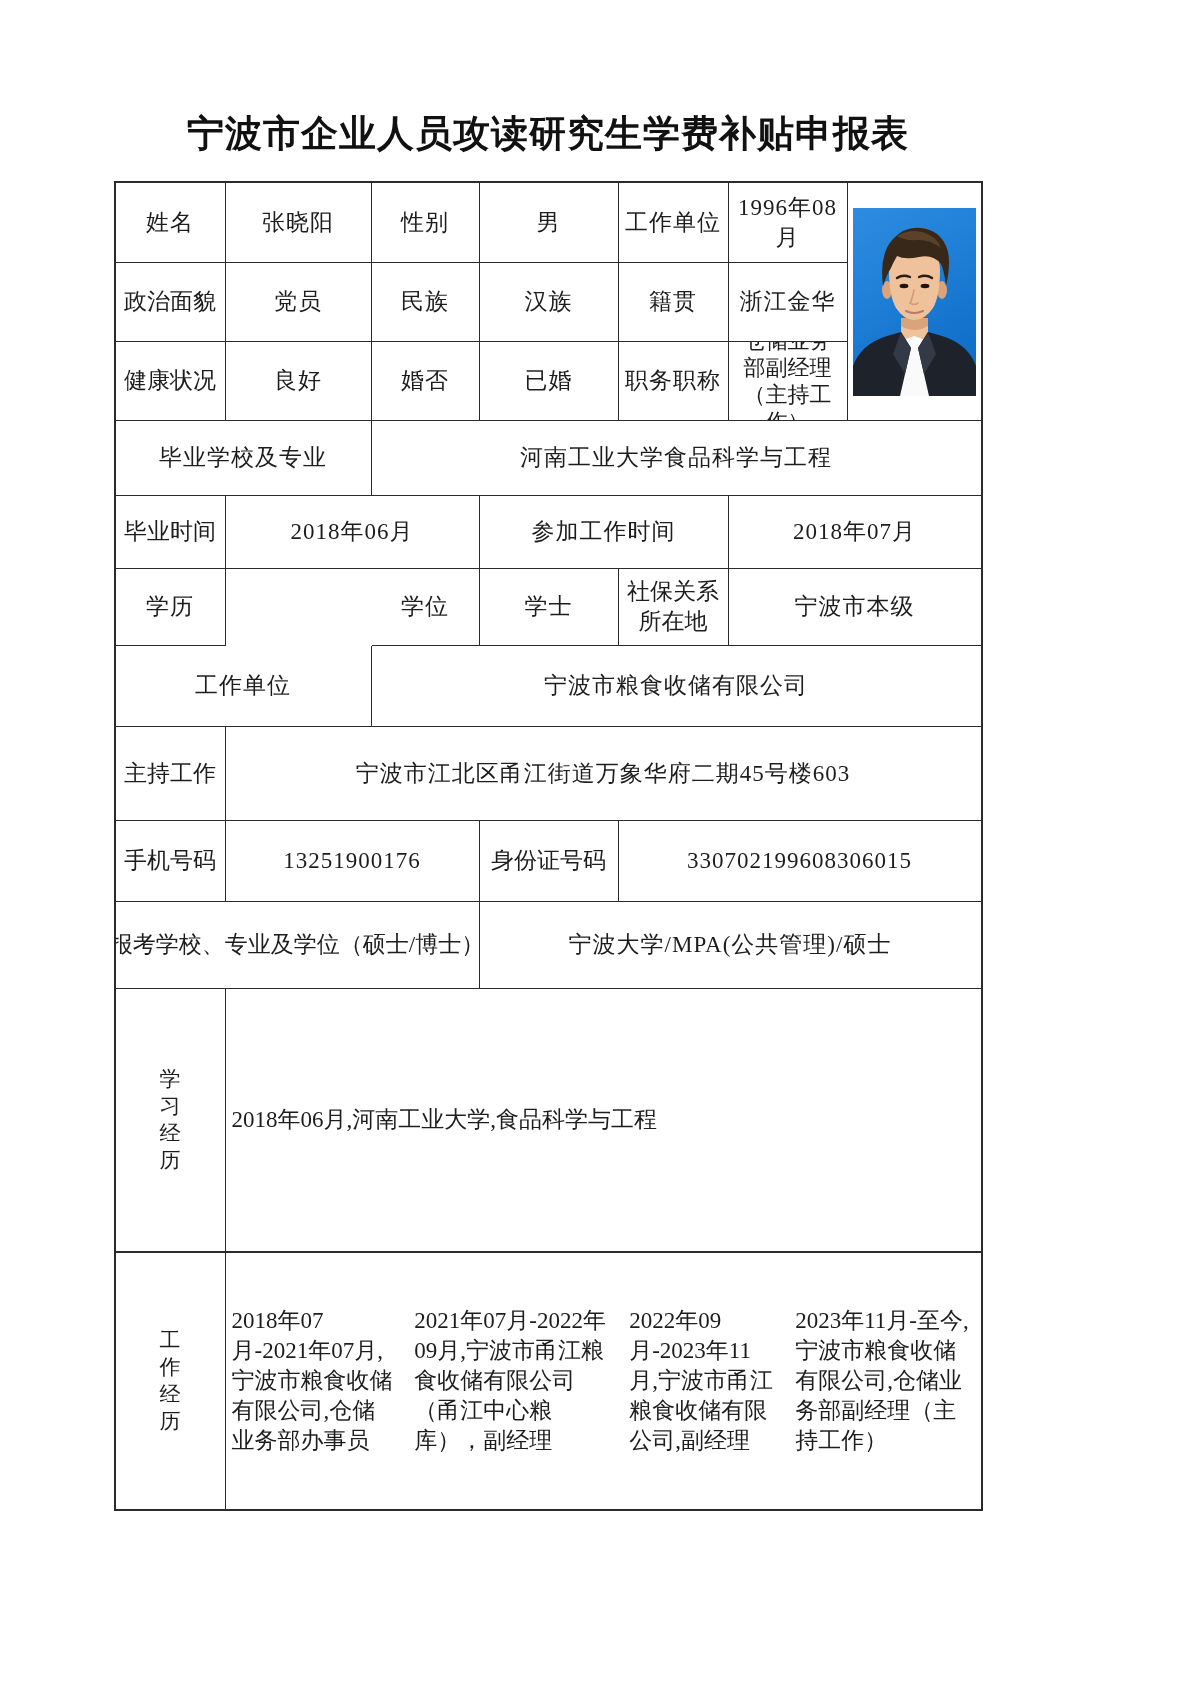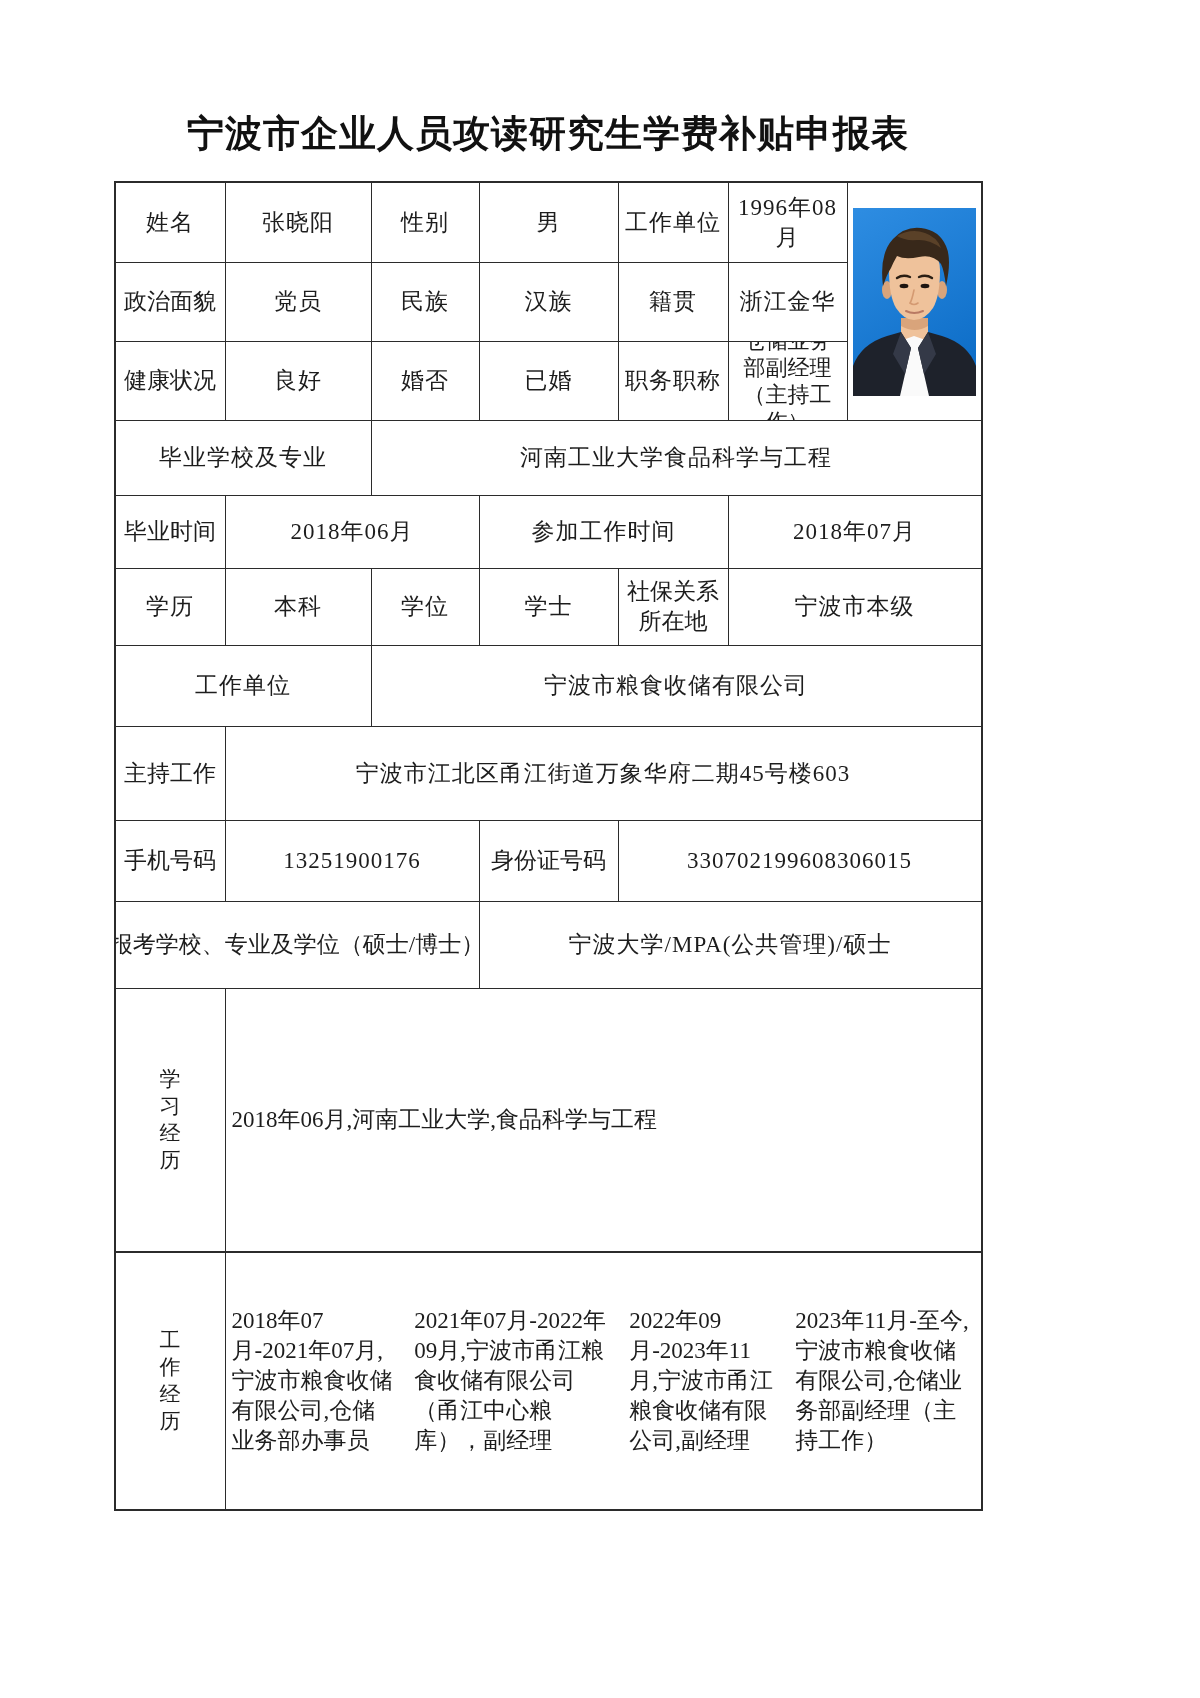--- a/index.html
+++ b/index.html
@@ -131,21 +131,20 @@
 
     <div class="cell r4 c1-3">毕业学校及专业</div>
     <div class="cell r4 c3-8 no-r">河南工业大学食品科学与工程</div>
 
     <div class="cell r5 c1 tight">毕业时间</div>
     <div class="cell r5 c2-4">2018年06月</div>
     <div class="cell r5 c4-6">参加工作时间</div>
     <div class="cell r5 c6-8 no-r">2018年07月</div>
 
     <div class="cell r6 c1">学历</div>
-    <div class="cell r6 c2">本科</div>
     <div class="cell r6 c3">学位</div>
     <div class="cell r6 c4">学士</div>
     <div class="cell r6 c5 tight">社保关系所在地</div>
     <div class="cell r6 c6-8 no-r">宁波市本级</div>
 
     <div class="cell r7 c1-3">工作单位</div>
     <div class="cell r7 c3-8 no-r">宁波市粮食收储有限公司</div>
 
     <div class="cell r8 c1 tight">主持工作</div>
     <div class="cell r8 c2-8 no-r nowrap">宁波市江北区甬江街道万象华府二期45号楼603</div>

